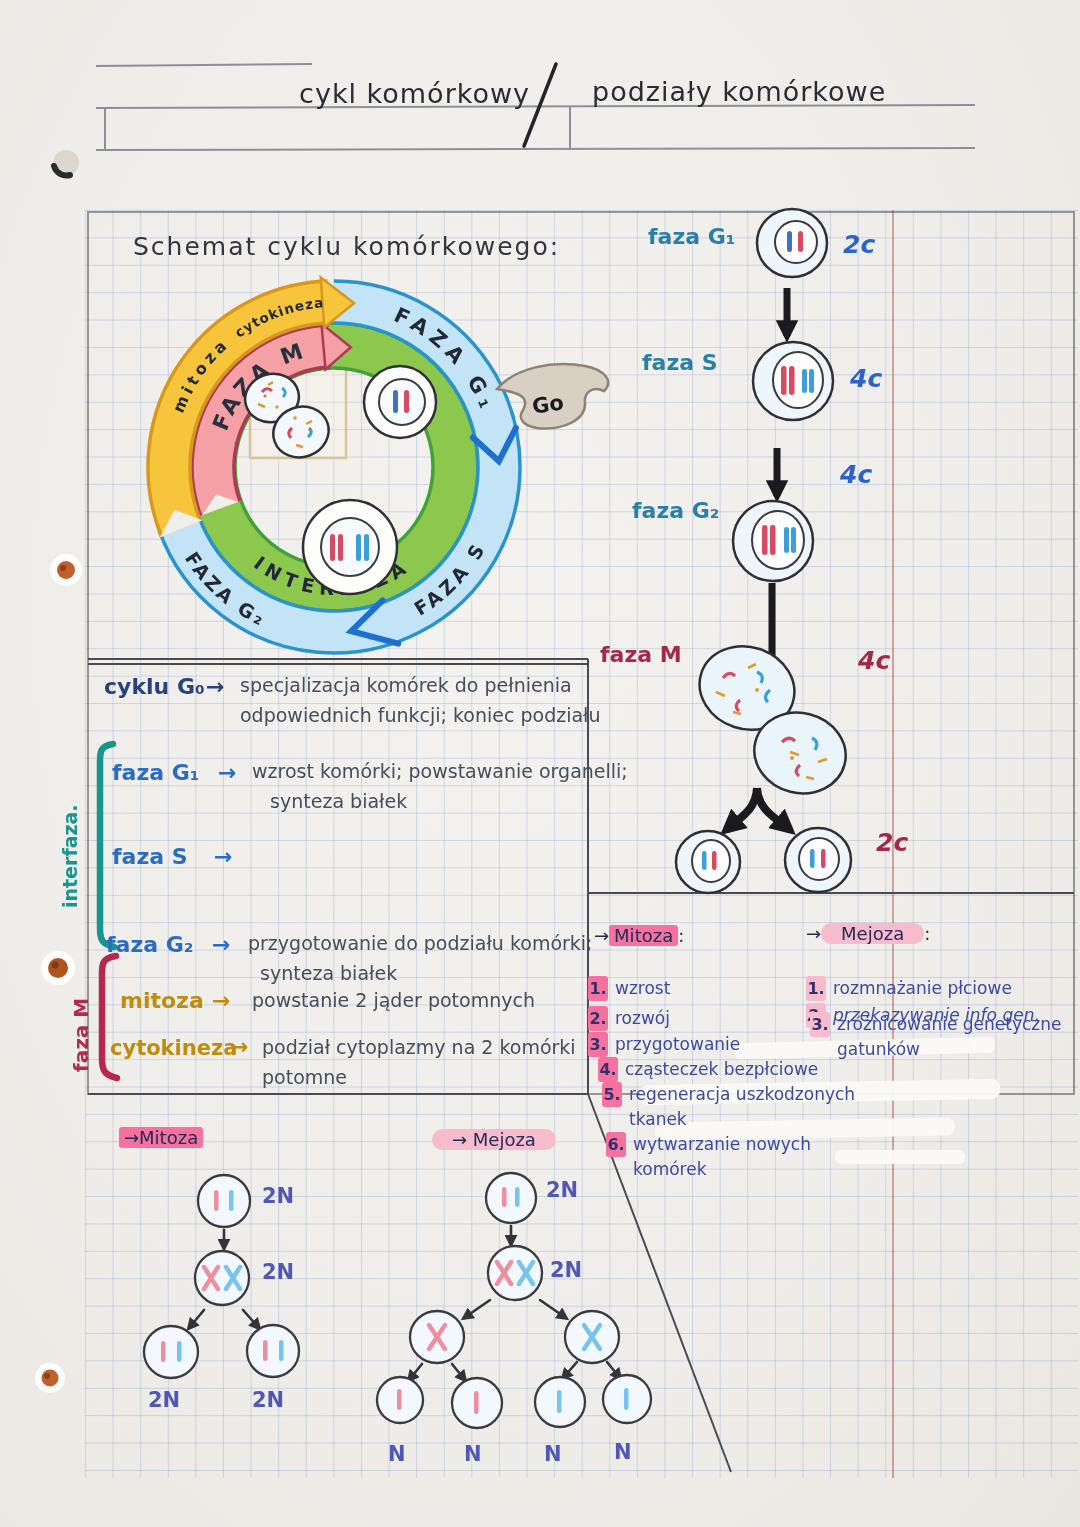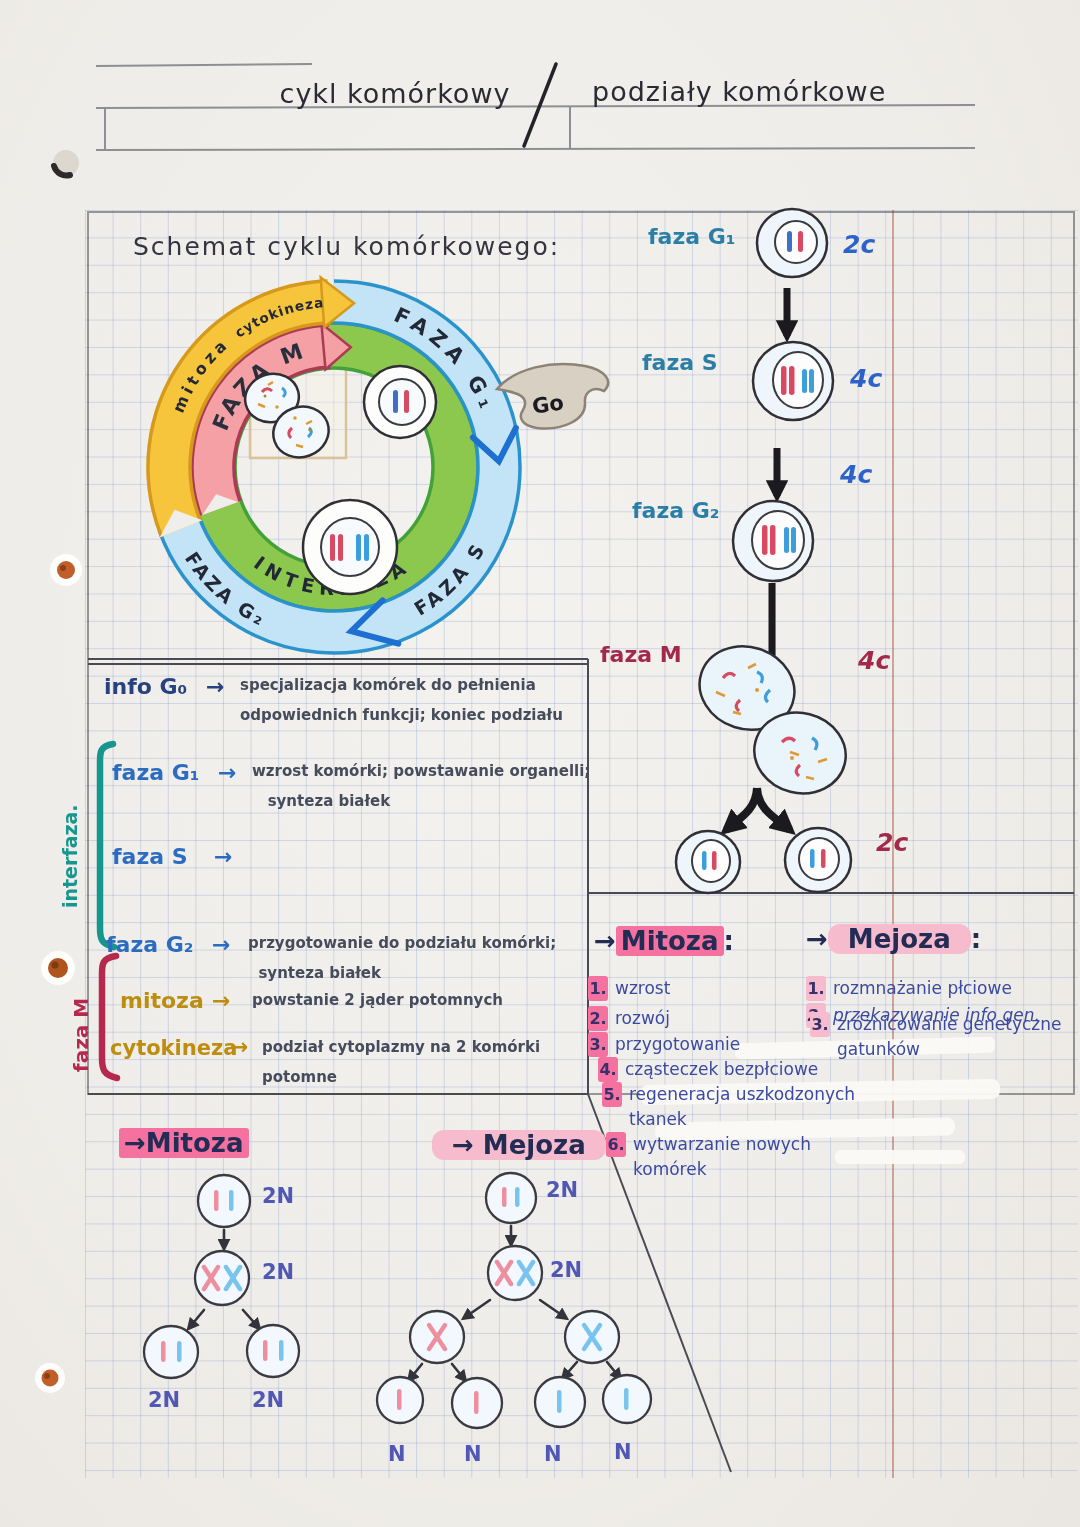--- a/index.html
+++ b/index.html
@@ -18,30 +18,30 @@
   .head{font-size:25px;color:#34353f;letter-spacing:2px;}
   .lbl{font-weight:bold;font-size:22px;}
   .navy{color:#27427e;}
   .blue{color:#2b6cc0;}
   .tealb{color:#2b7fa6;}
   .gold{color:#bf8d0e;}
   .crimson{color:#a2294b;}
   .violet{color:#5058b4;font-weight:bold;font-size:21px;}
   .ploidy-b{color:#2d63c9;font-weight:bold;font-size:25px;font-style:italic;}
   .ploidy-r{color:#a2294b;font-weight:bold;font-size:25px;font-style:italic;}
-  .body19{font-size:15px;color:#474c5c;line-height:30px;font-weight:bold;}
+  .body19{font-size:19px;color:#474c5c;line-height:30px;}
   .arrow{font-weight:bold;}
   .vert{transform:rotate(-90deg);transform-origin:top left;}
   .listrow{font-size:17px;color:#3b4aa0;line-height:25px;}
   .mk{display:inline-block;min-width:20px;text-align:center;background:#f5719f;
       color:#37306a;font-weight:bold;border-radius:3px;margin-right:7px;font-size:16px;}
   .mk-l{display:inline-block;min-width:20px;text-align:center;background:#f6bccd;
       color:#37306a;font-weight:bold;border-radius:3px;margin-right:7px;font-size:16px;}
   .itxt{display:inline-block;vertical-align:top;white-space:pre;}
-  .lhead{font-size:26px;font-weight:bold;color:#232c54;}
+  .lhead{font-size:18px;font-weight:normal;color:#232c54;}
   .hl{background:#f5719f;padding:0 5px;border-radius:3px;}
   .hl-l{background:#f6bccd;padding:0 20px;border-radius:12px;}
 </style>
 </head>
 <body>
 
 <div id="page">
 
   <div id="grid"></div>
   <div id="margin-line"></div>
@@ -267,36 +267,36 @@
         <circle cx="63" cy="568" r="3" fill="#8f3f16"></circle>
       <circle cx="58" cy="968" r="17" fill="rgba(255,255,255,.9)"></circle>
       <circle cx="58" cy="968" r="10" fill="#b0541f"></circle>
         <circle cx="55" cy="965" r="3.5" fill="#7e3a12"></circle>
       <circle cx="50" cy="1378" r="15" fill="rgba(255,255,255,.9)"></circle>
       <circle cx="50" cy="1378" r="8.5" fill="#c05f2a"></circle>
         <circle cx="47" cy="1376" r="3" fill="#8f3f16"></circle>
     </g>
   </svg>
 
-  <div class="txt title" style="left:260px;top:76px;width:270px;text-align:center;">cykl komórkowy</div>
+  <div class="txt title" style="left:260px;top:76px;width:270px;text-align:right;">cykl komórkowy</div>
   <div class="txt head" style="left:133px;top:230px;">Schemat cyklu komórkowego:</div>
 
   <div class="txt title" style="left:592px;top:74px;width:300px;">podziały komórkowe</div>
 
   <div class="txt lbl tealb" style="left:648px;top:222px;">faza G₁</div>
   <div class="txt ploidy-b" style="left:843px;top:228px;">2c</div>
   <div class="txt lbl tealb" style="left:642px;top:348px;">faza S</div>
   <div class="txt ploidy-b" style="left:850px;top:362px;">4c</div>
   <div class="txt ploidy-b" style="left:840px;top:458px;">4c</div>
   <div class="txt lbl tealb" style="left:632px;top:496px;">faza G₂</div>
   <div class="txt lbl crimson" style="left:600px;top:640px;">faza M</div>
   <div class="txt ploidy-r" style="left:858px;top:644px;">4c</div>
   <div class="txt ploidy-r" style="left:876px;top:826px;">2c</div>
 
-  <div class="txt lbl navy" style="left:104px;top:672px;">info G₀</div>
+  <div class="txt lbl navy" style="left:104px;top:672px;">cyklu G₀</div>
   <div class="txt lbl navy arrow" style="left:206px;top:672px;">→</div>
   <div class="txt body19" style="left:240px;top:670px;">specjalizacja komórek do pełnienia
 odpowiednich funkcji; koniec podziału</div>
 
   <div class="txt lbl blue" style="left:112px;top:758px;">faza G₁</div>
   <div class="txt lbl blue arrow" style="left:218px;top:758px;">→</div>
   <div class="txt body19" style="left:252px;top:756px;">wzrost komórki; powstawanie organelli;
    synteza białek</div>
 
   <div class="txt lbl blue" style="left:112px;top:842px;">faza S</div>

